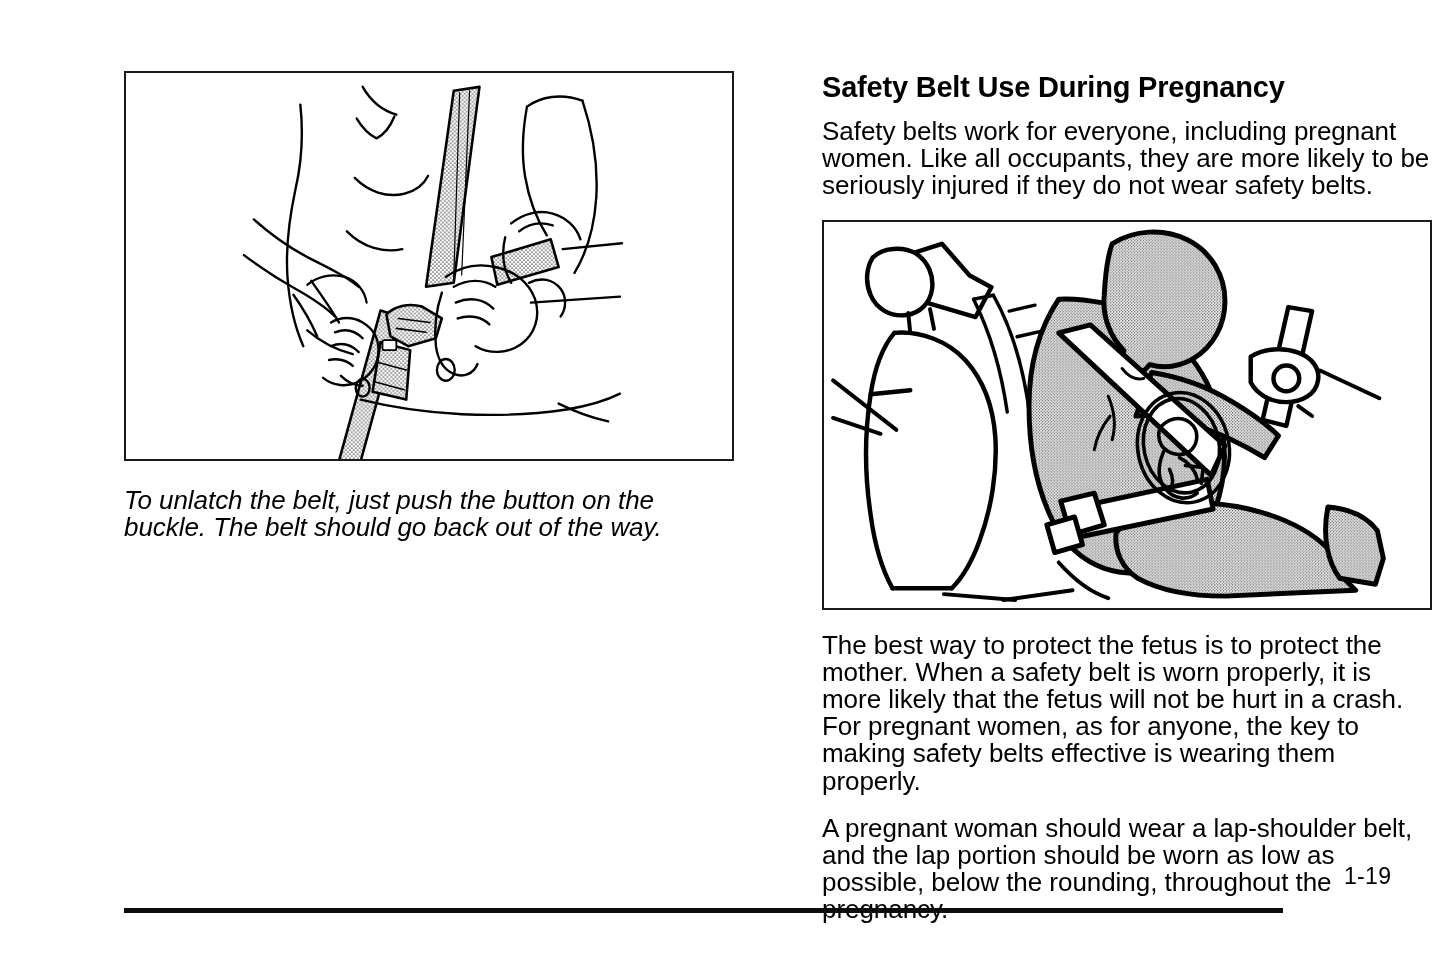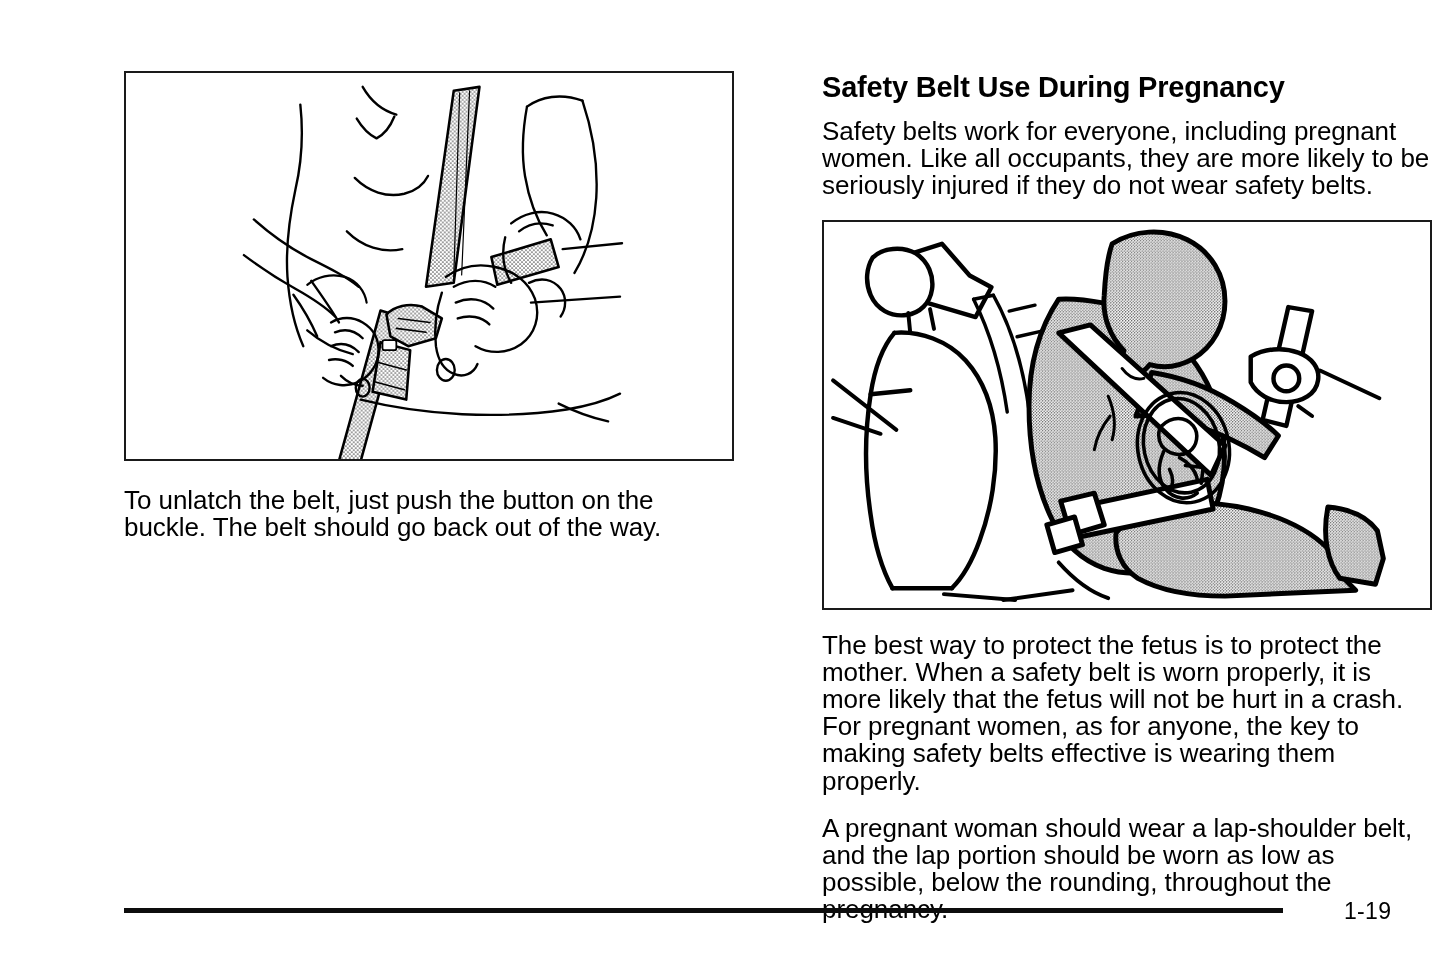--- a/index.html
+++ b/index.html
@@ -20,20 +20,21 @@
     position: absolute;
     inset: 0;
   }
 
   
   .col-left {
     position: absolute;
     left: 124px;
     top: 71px;
     width: 612px;
+    font-style: italic;
   }
   .col-right {
     position: absolute;
     left: 781px;
     top: 70px;
     width: 612px;
     margin-left: 41px;
   }
 
   
@@ -71,21 +72,21 @@
     position: absolute;
     left: 124px;
     top: 908px;
     width: 1159px;
     height: 5px;
     background: #0d0d0d;
   }
   .page-number {
     position: absolute;
     left: 1344px;
-    top: 897px;
+    top: 862px;
     font-size: 23px;
     line-height: 28px;
     letter-spacing: 0.3px;
     white-space: nowrap;
   }
 </style>
 </head>
 <body>
 
 <div class="page">

